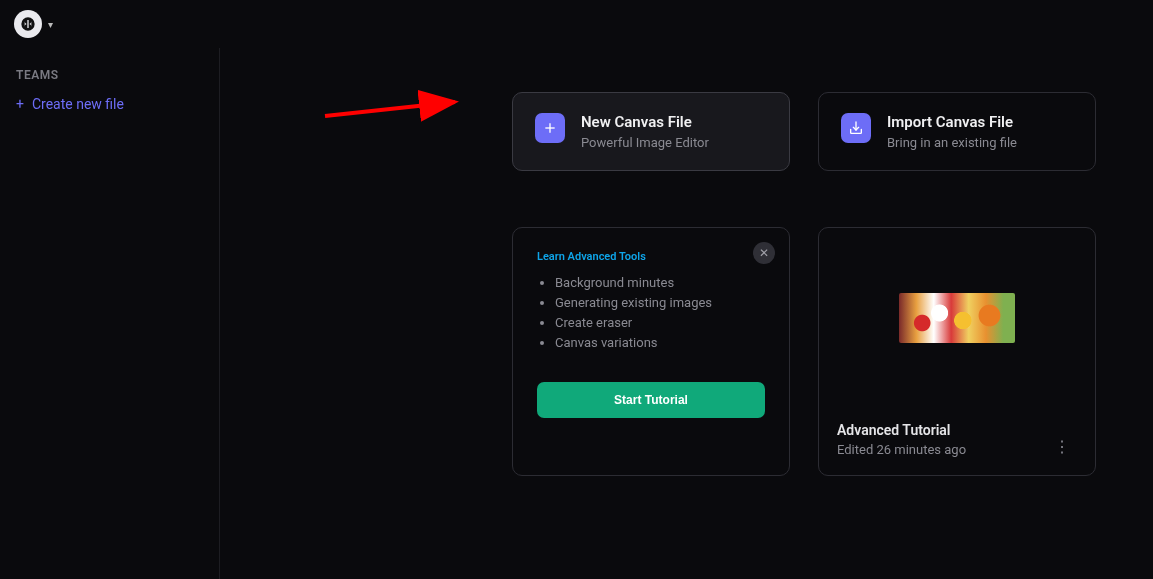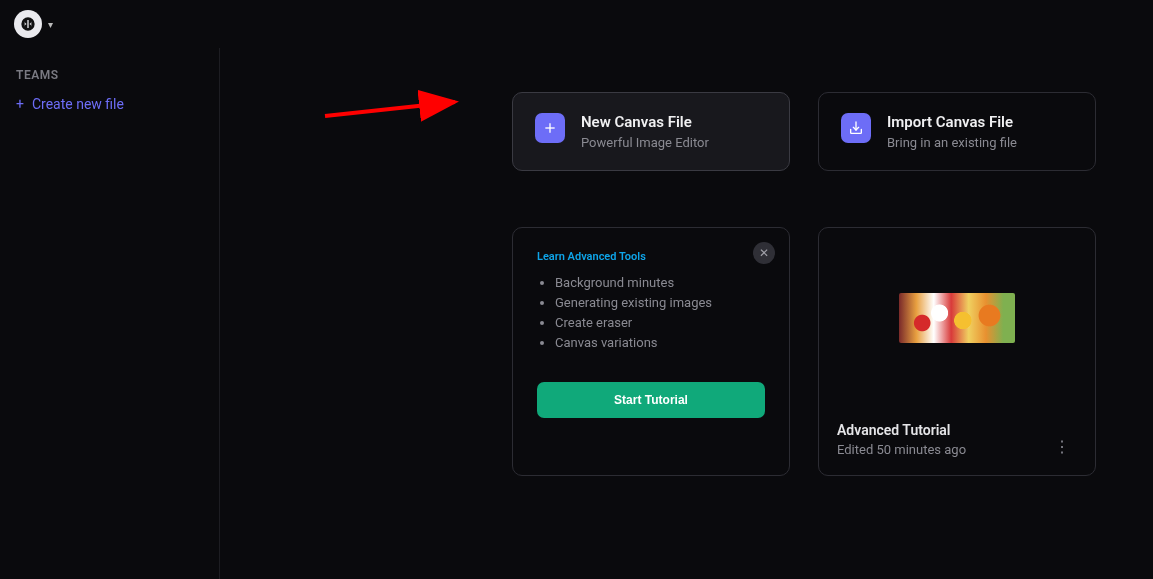--- a/index.html
+++ b/index.html
@@ -126,21 +126,21 @@
         <button class="tutorial-btn">Start Tutorial</button>
       </div>
 
       <div class="file-card thumb-card">
         <div class="thumb-area">
           <div class="thumb"></div>
         </div>
         <div class="thumb-footer">
           <div class="thumb-meta">
             <div class="thumb-title">Advanced Tutorial</div>
-            <div class="thumb-sub">Edited 50 minutes ago</div>
+            <div class="thumb-sub">Edited 26 minutes ago</div>
           </div>
           <div class="thumb-more">
             <span>⋮</span>
           </div>
         </div>
       </div>
     </div>
 
   </main>
 </div>

